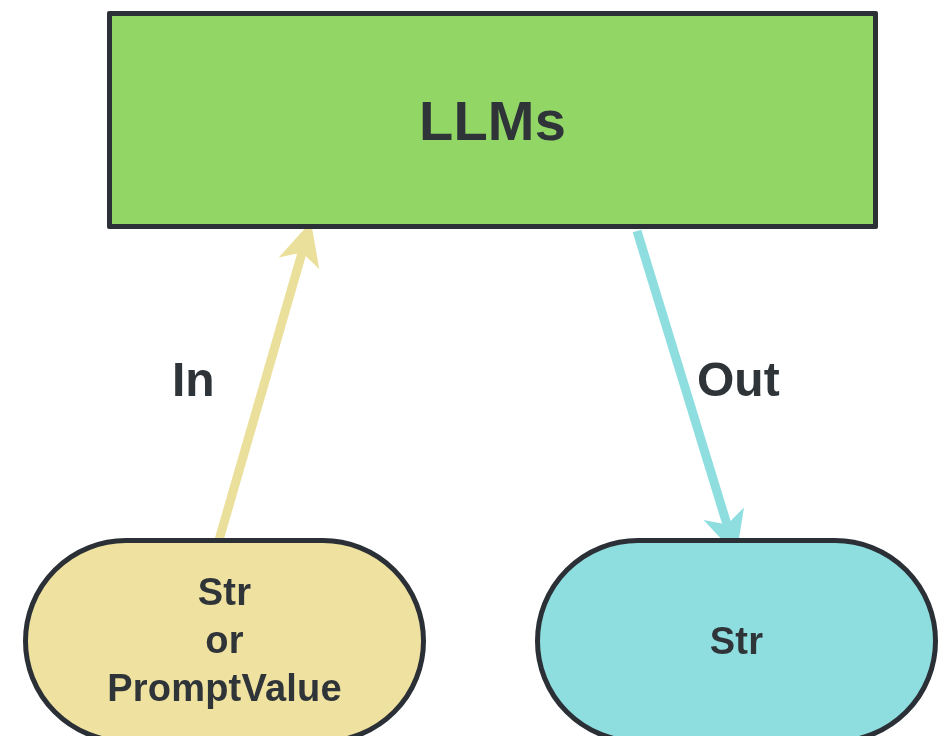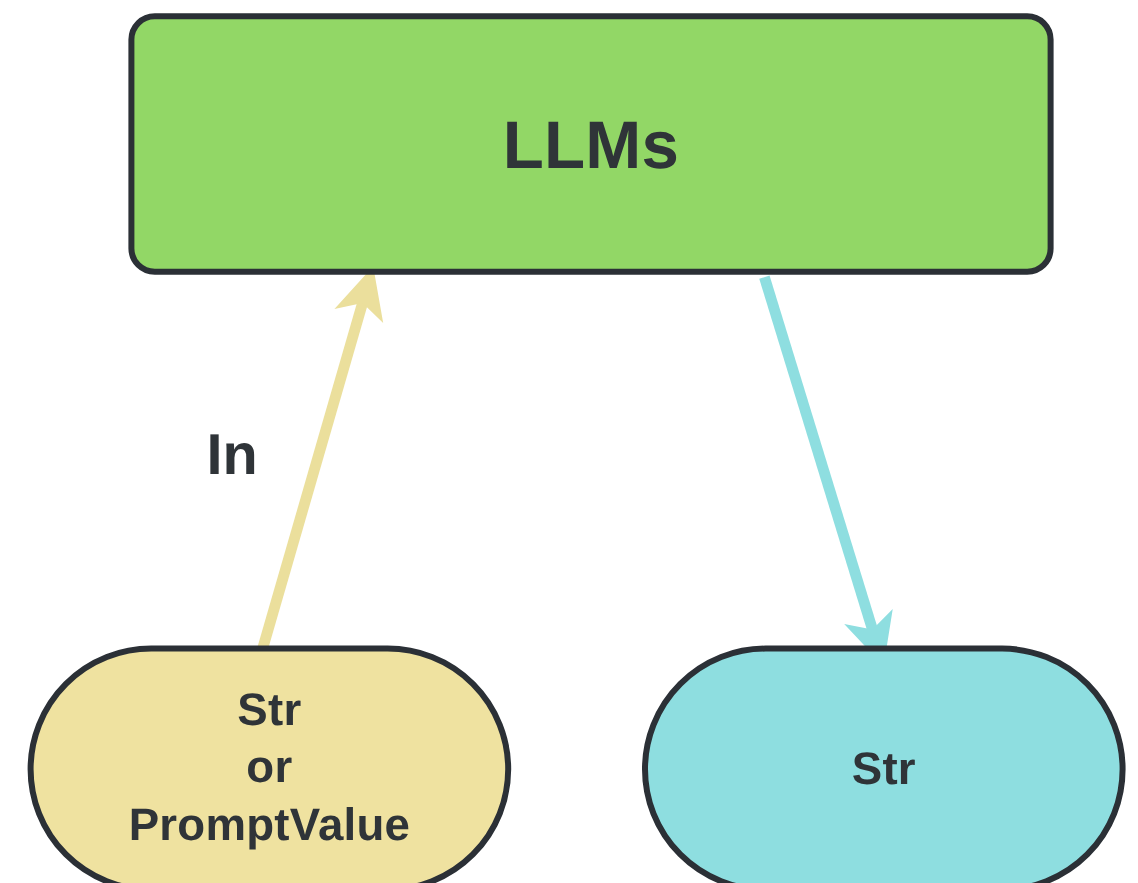--- a/index.html
+++ b/index.html
@@ -41,21 +41,21 @@
     letter-spacing: 0.2px;
     z-index: 3;
   }
 
   #node-llms {
     left: 107px;
     top: 11px;
     width: 771px;
     height: 218px;
     background: #92d766;
-    border-radius: 22px;
+    border-radius: 2px;
     font-size: 56px;
   }
 
   #node-input {
     left: 23px;
     top: 538px;
     width: 403px;
     height: 206px;
     background: #efe2a0;
     border-radius: 103px;
@@ -118,14 +118,15 @@
     <span class="node-label">Str
 or
 PromptValue</span>
   </div>
 
   <div class="node" id="node-output">
     <span class="node-label">Str</span>
   </div>
 
   <div class="edge-label" id="edge-label-in">In</div>
+  <div class="edge-label" id="edge-label-out">Out</div>
 
 </div>
 
 </body></html>

